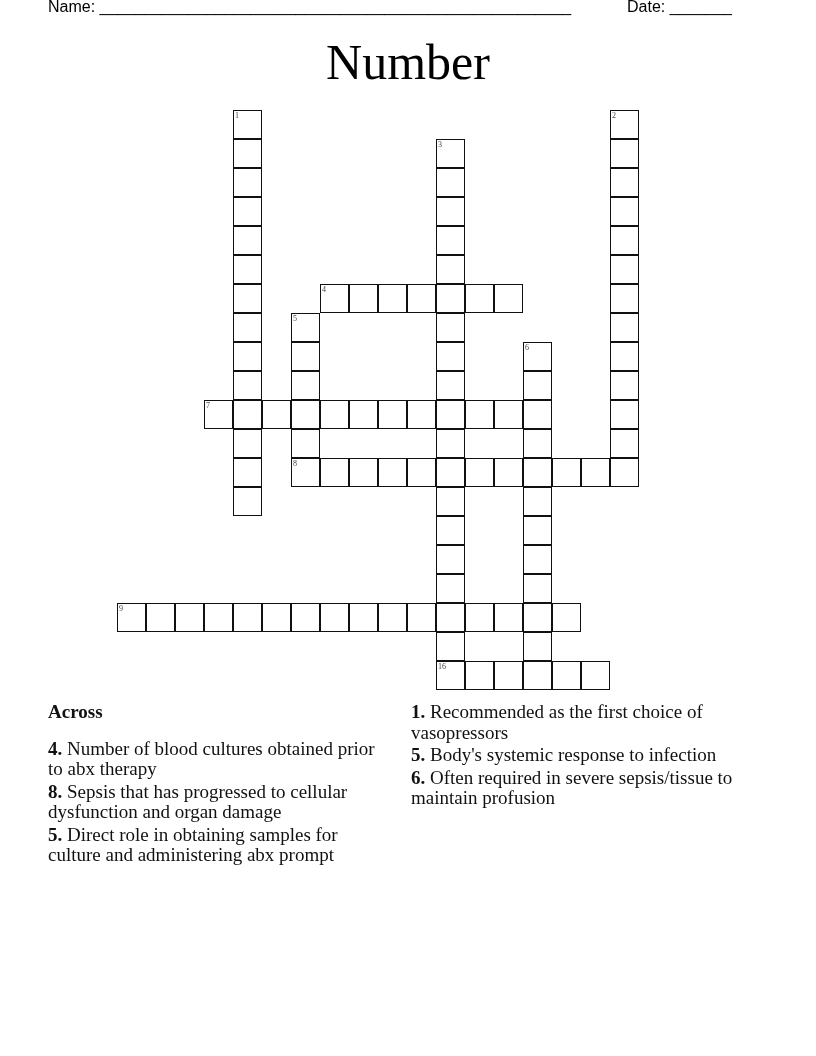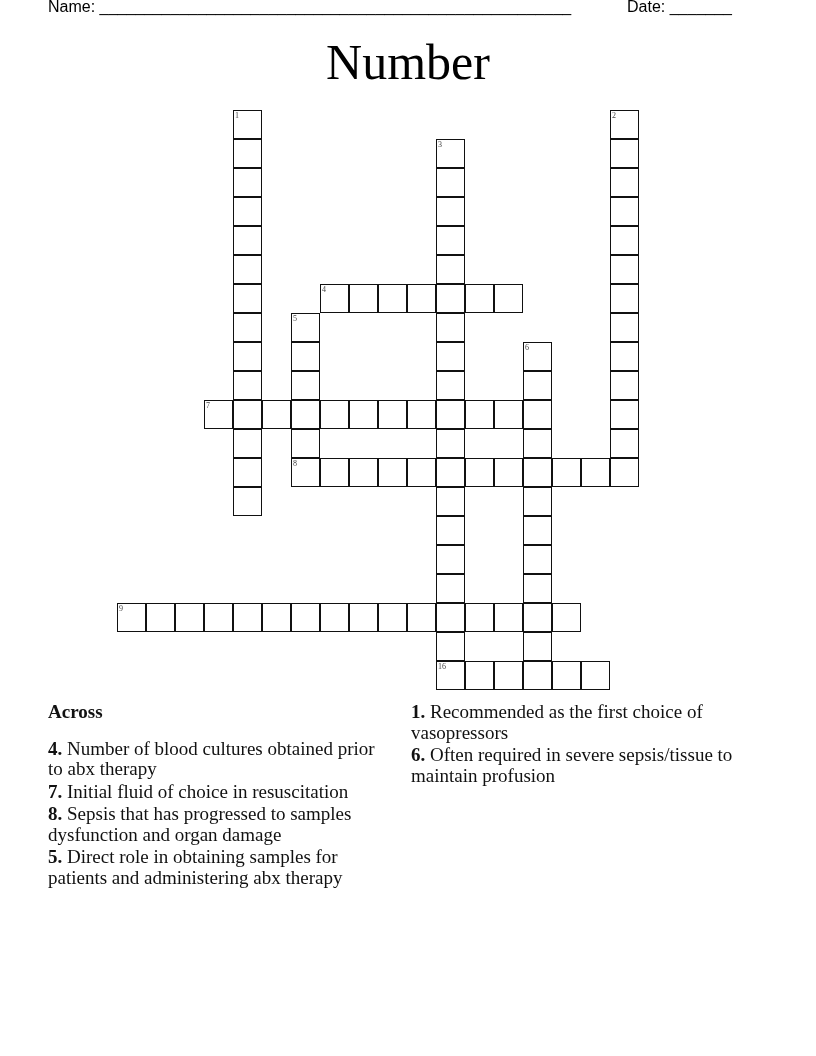--- a/index.html
+++ b/index.html
@@ -166,21 +166,21 @@
     <div class="cell" style="left: 465px; top: 661px;"></div>
     <div class="cell" style="left: 494px; top: 661px;"></div>
     <div class="cell" style="left: 523px; top: 661px;"></div>
     <div class="cell" style="left: 552px; top: 661px;"></div>
     <div class="cell" style="left: 581px; top: 661px;"></div>
   </div>
 
 <div class="clues across">
   <span class="clue-heading">Across</span>
   <div class="clue"><span class="clue-num">4.</span><span> Number of blood cultures obtained prior to abx therapy</span></div>
-  <div class="clue"><span class="clue-num">7.</span><span> Initial fluid of choice in resuscitation</span></div>
-  <div class="clue"><span class="clue-num">8.</span><span> Sepsis that has progressed to samples dysfunction and organ damage</span></div>
-  <div class="clue"><span class="clue-num">5.</span><span> Direct role in obtaining samples for patients and administering abx therapy</span></div>
+  <div class="clue"><span class="clue-num">8.</span><span> Sepsis that has progressed to cellular dysfunction and organ damage</span></div>
+  <div class="clue"><span class="clue-num">5.</span><span> Direct role in obtaining samples for culture and administering abx prompt</span></div>
 </div>
 
 <div class="clues down">
   <div class="clue"><span class="clue-num">1.</span><span> Recommended as the first choice of vasopressors</span></div>
+  <div class="clue"><span class="clue-num">5.</span><span> Body's systemic response to infection</span></div>
   <div class="clue"><span class="clue-num">6.</span><span> Often required in severe sepsis/tissue to maintain profusion</span></div>
 </div>
 
 </body></html>

